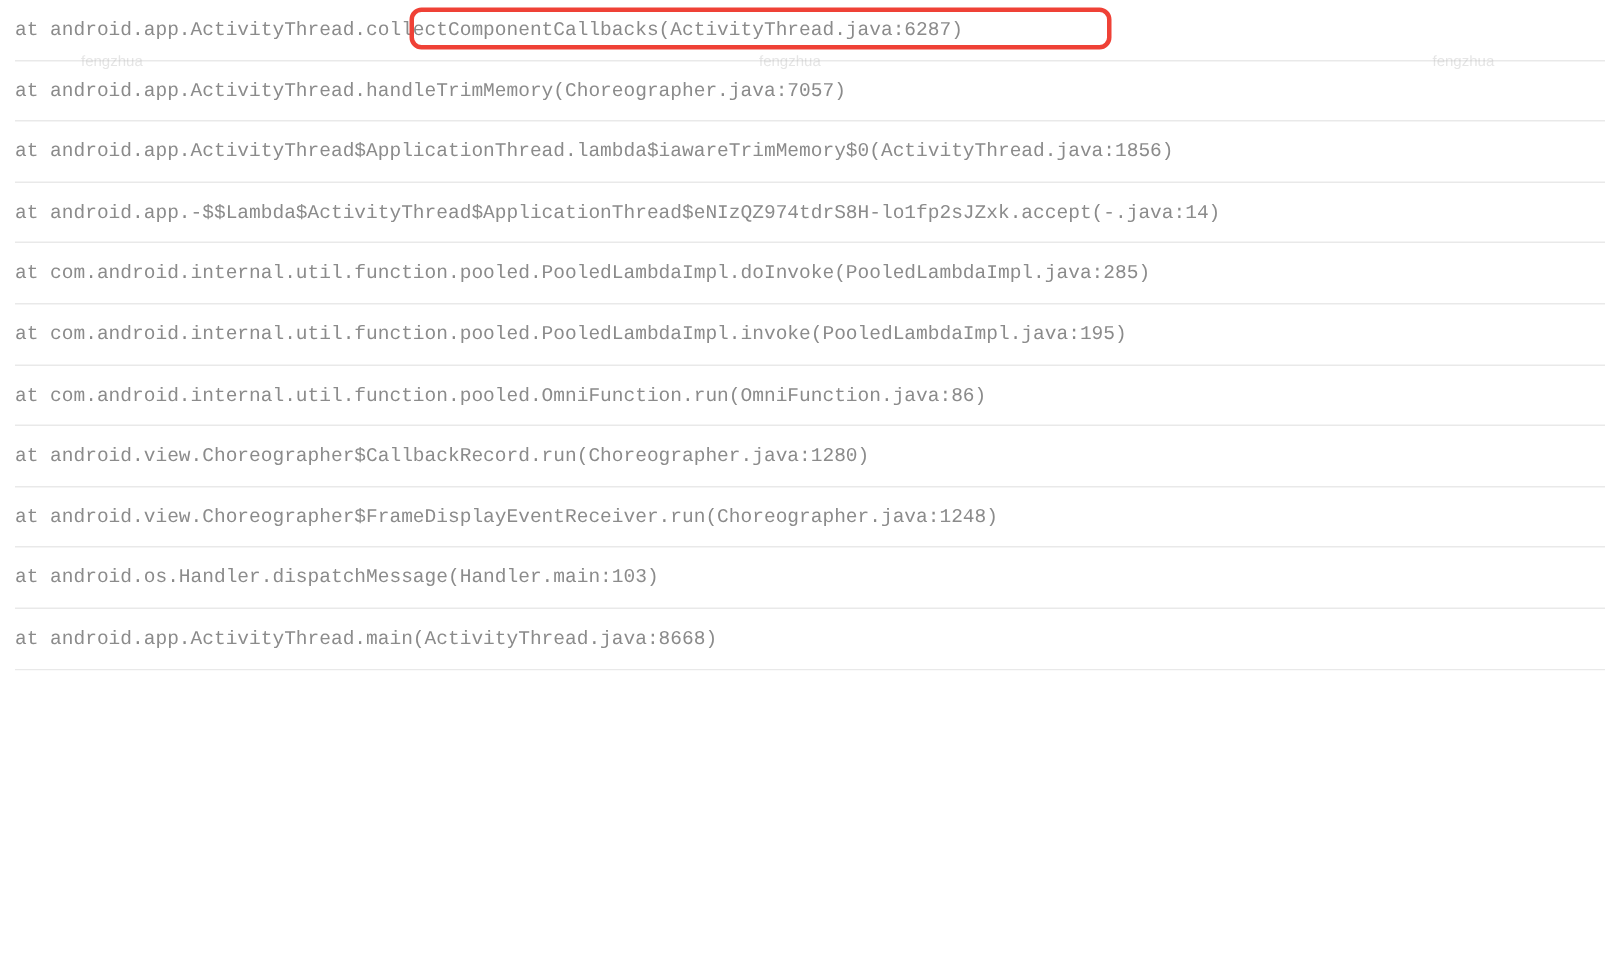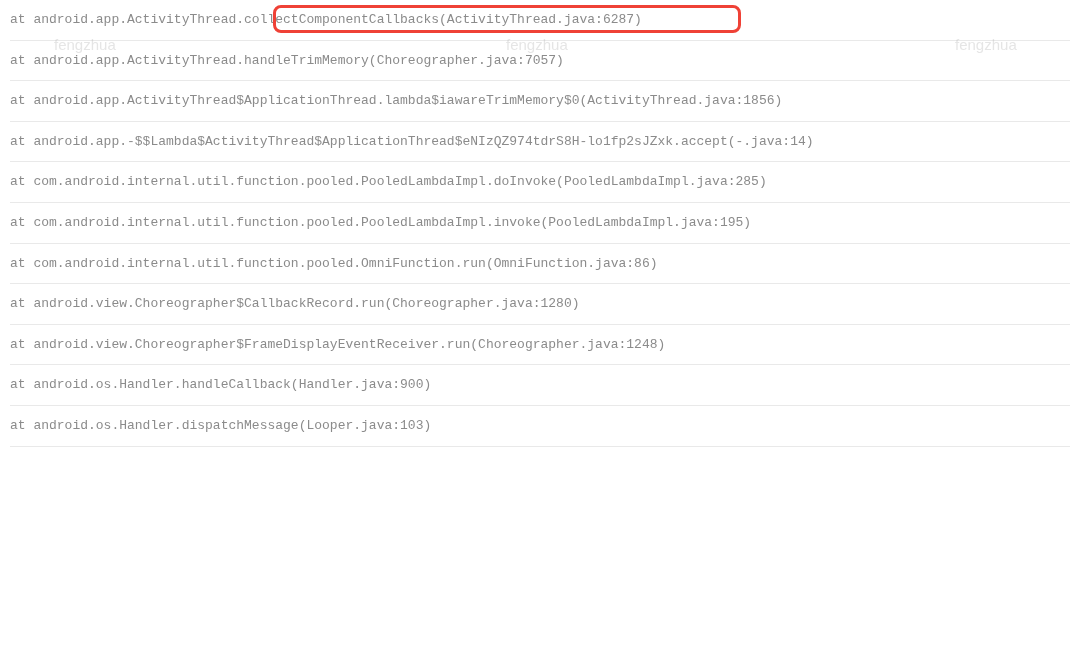--- a/index.html
+++ b/index.html
@@ -33,21 +33,21 @@
   }
   .highlight-box {
     position: absolute;
     border: 3px solid #ef4136;
     border-radius: 8px;
     pointer-events: none;
   }
   .watermark {
     position: absolute;
     font-family: -apple-system, BlinkMacSystemFont, "Segoe UI", sans-serif;
-    font-size: 15px;
+    font-size: 10px;
     color: rgba(180,180,180,0.35);
     pointer-events: none;
     user-select: none;
     text-align: right;
   }
 </style>
 </head>
 <body>
 
 <div class="container">
@@ -72,24 +72,24 @@
   <div class="stack-line">
     <span class="at">at </span><span class="frame">com.android.internal.util.function.pooled.OmniFunction.run(OmniFunction.java:86)</span>
   </div>
   <div class="stack-line">
     <span class="at">at </span><span class="frame">android.view.Choreographer$CallbackRecord.run(Choreographer.java:1280)</span>
   </div>
   <div class="stack-line">
     <span class="at">at </span><span class="frame">android.view.Choreographer$FrameDisplayEventReceiver.run(Choreographer.java:1248)</span>
   </div>
   <div class="stack-line">
-    <span class="at">at </span><span class="frame">android.os.Handler.handleCallback(Handler.java:900)</span>
+    <span class="at">at </span><span class="frame">android.os.Handler.dispatchMessage(Handler.main:103)</span>
   </div>
   <div class="stack-line">
-    <span class="at">at </span><span class="frame">android.os.Handler.dispatchMessage(Looper.java:103)</span>
+    <span class="at">at </span><span class="frame">android.app.ActivityThread.main(ActivityThread.java:8668)</span>
   </div>
 
   <div class="highlight-box" style="top:5px;left:273px;width:468px;height:28px;"></div>
 
   <span class="watermark" style="top:36px;left:54px;">fengzhua</span>
   <span class="watermark" style="top:466px;left:55px;">fengzhua</span>
   <span class="watermark" style="top:36px;left:506px;">fengzhua</span>
   <span class="watermark" style="top:466px;left:506px;">fengzhua</span>
   <span class="watermark" style="top:36px;left:955px;">fengzhua</span>
   <span class="watermark" style="top:466px;left:955px;">fengzhua</span>

